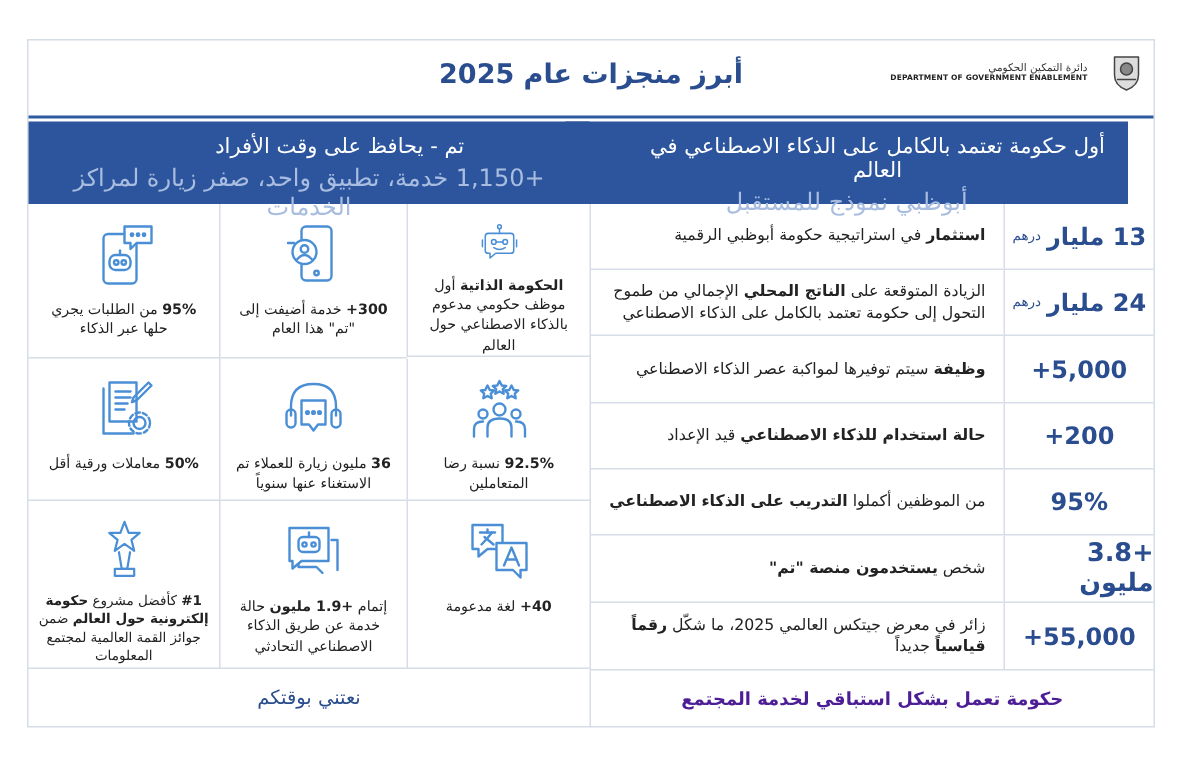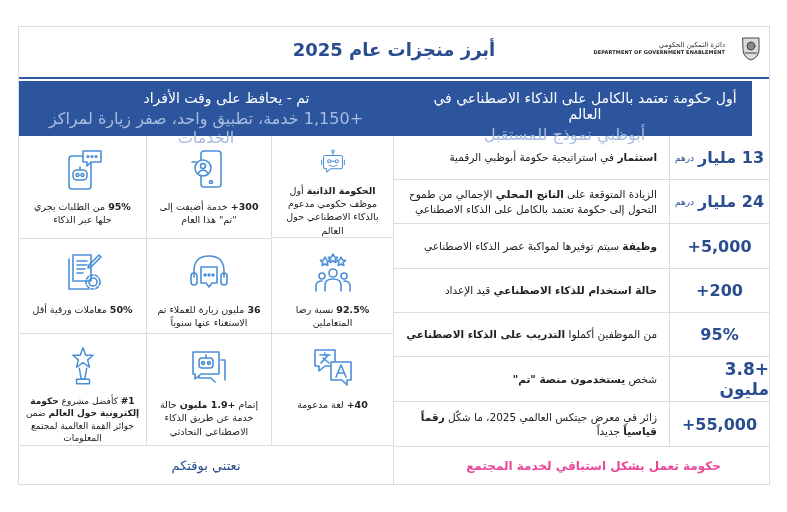--- a/index.html
+++ b/index.html
@@ -22,21 +22,21 @@
   .band-title { font-size: 14px; margin-top: 9px; font-weight: normal; margin-left: 41px; }
   .band-sub { font-size: 16px; color: #a9bde0; margin-top: 3px; }
 
   
   .rtable { position: absolute; left: 375px; top: 109px; width: 375px; }
   .rrow { position: absolute; left: 0; width: 375px; border-bottom: 1px solid #d6dde6; display: flex; direction: rtl; }
   .rnum { width: 100px; height: 100%; display: flex; align-items: center; justify-content: center; color: #2a4d8f; font-weight: bold; font-size: 16px; border-left: 1px solid #d6dde6; gap: 4px; }
   .rnum .unit { font-size: 9px; font-weight: normal; color: #2a4d8f; }
   .rdesc { flex: 1; display: flex; align-items: center; padding-right: 12px; font-size: 10.5px; line-height: 1.35; color: #222; text-align: right; }
   .rdesc b { font-weight: bold; }
-  .rfoot { position: absolute; left: 12px; width: 375px; display: flex; align-items: center; justify-content: center; font-size: 12px; color: #ec4899; font-weight: bold; direction: rtl; }
+  .rfoot { position: absolute; left: 0; width: 375px; display: flex; align-items: center; justify-content: center; font-size: 12px; color: #4c1d95; font-weight: bold; direction: rtl; }
 
   
   .lgrid { position: absolute; left: 0; top: 109px; width: 375px; }
   .cell { position: absolute; border-left: 1px solid #d6dde6; border-bottom: 1px solid #d6dde6; display: flex; flex-direction: column; align-items: center; text-align: center; direction: rtl; }
   .cell .ic { width: 44px; height: 44px; margin-top: 12px; }
   .cell .txt { font-size: 9.5px; line-height: 1.4; color: #222; margin-top: 8px; padding: 0 6px; }
   .cell .txt b { font-weight: bold; }
   .lfoot { position: absolute; left: 0; width: 374px; display: flex; align-items: center; justify-content: center; font-size: 13px; color: #2a4d8f; font-weight: normal; letter-spacing: 3px; direction: rtl; }
 
   .vdiv { position: absolute; left: 374px; top: 109px; width: 1px; height: 349px; background: #d6dde6; }

